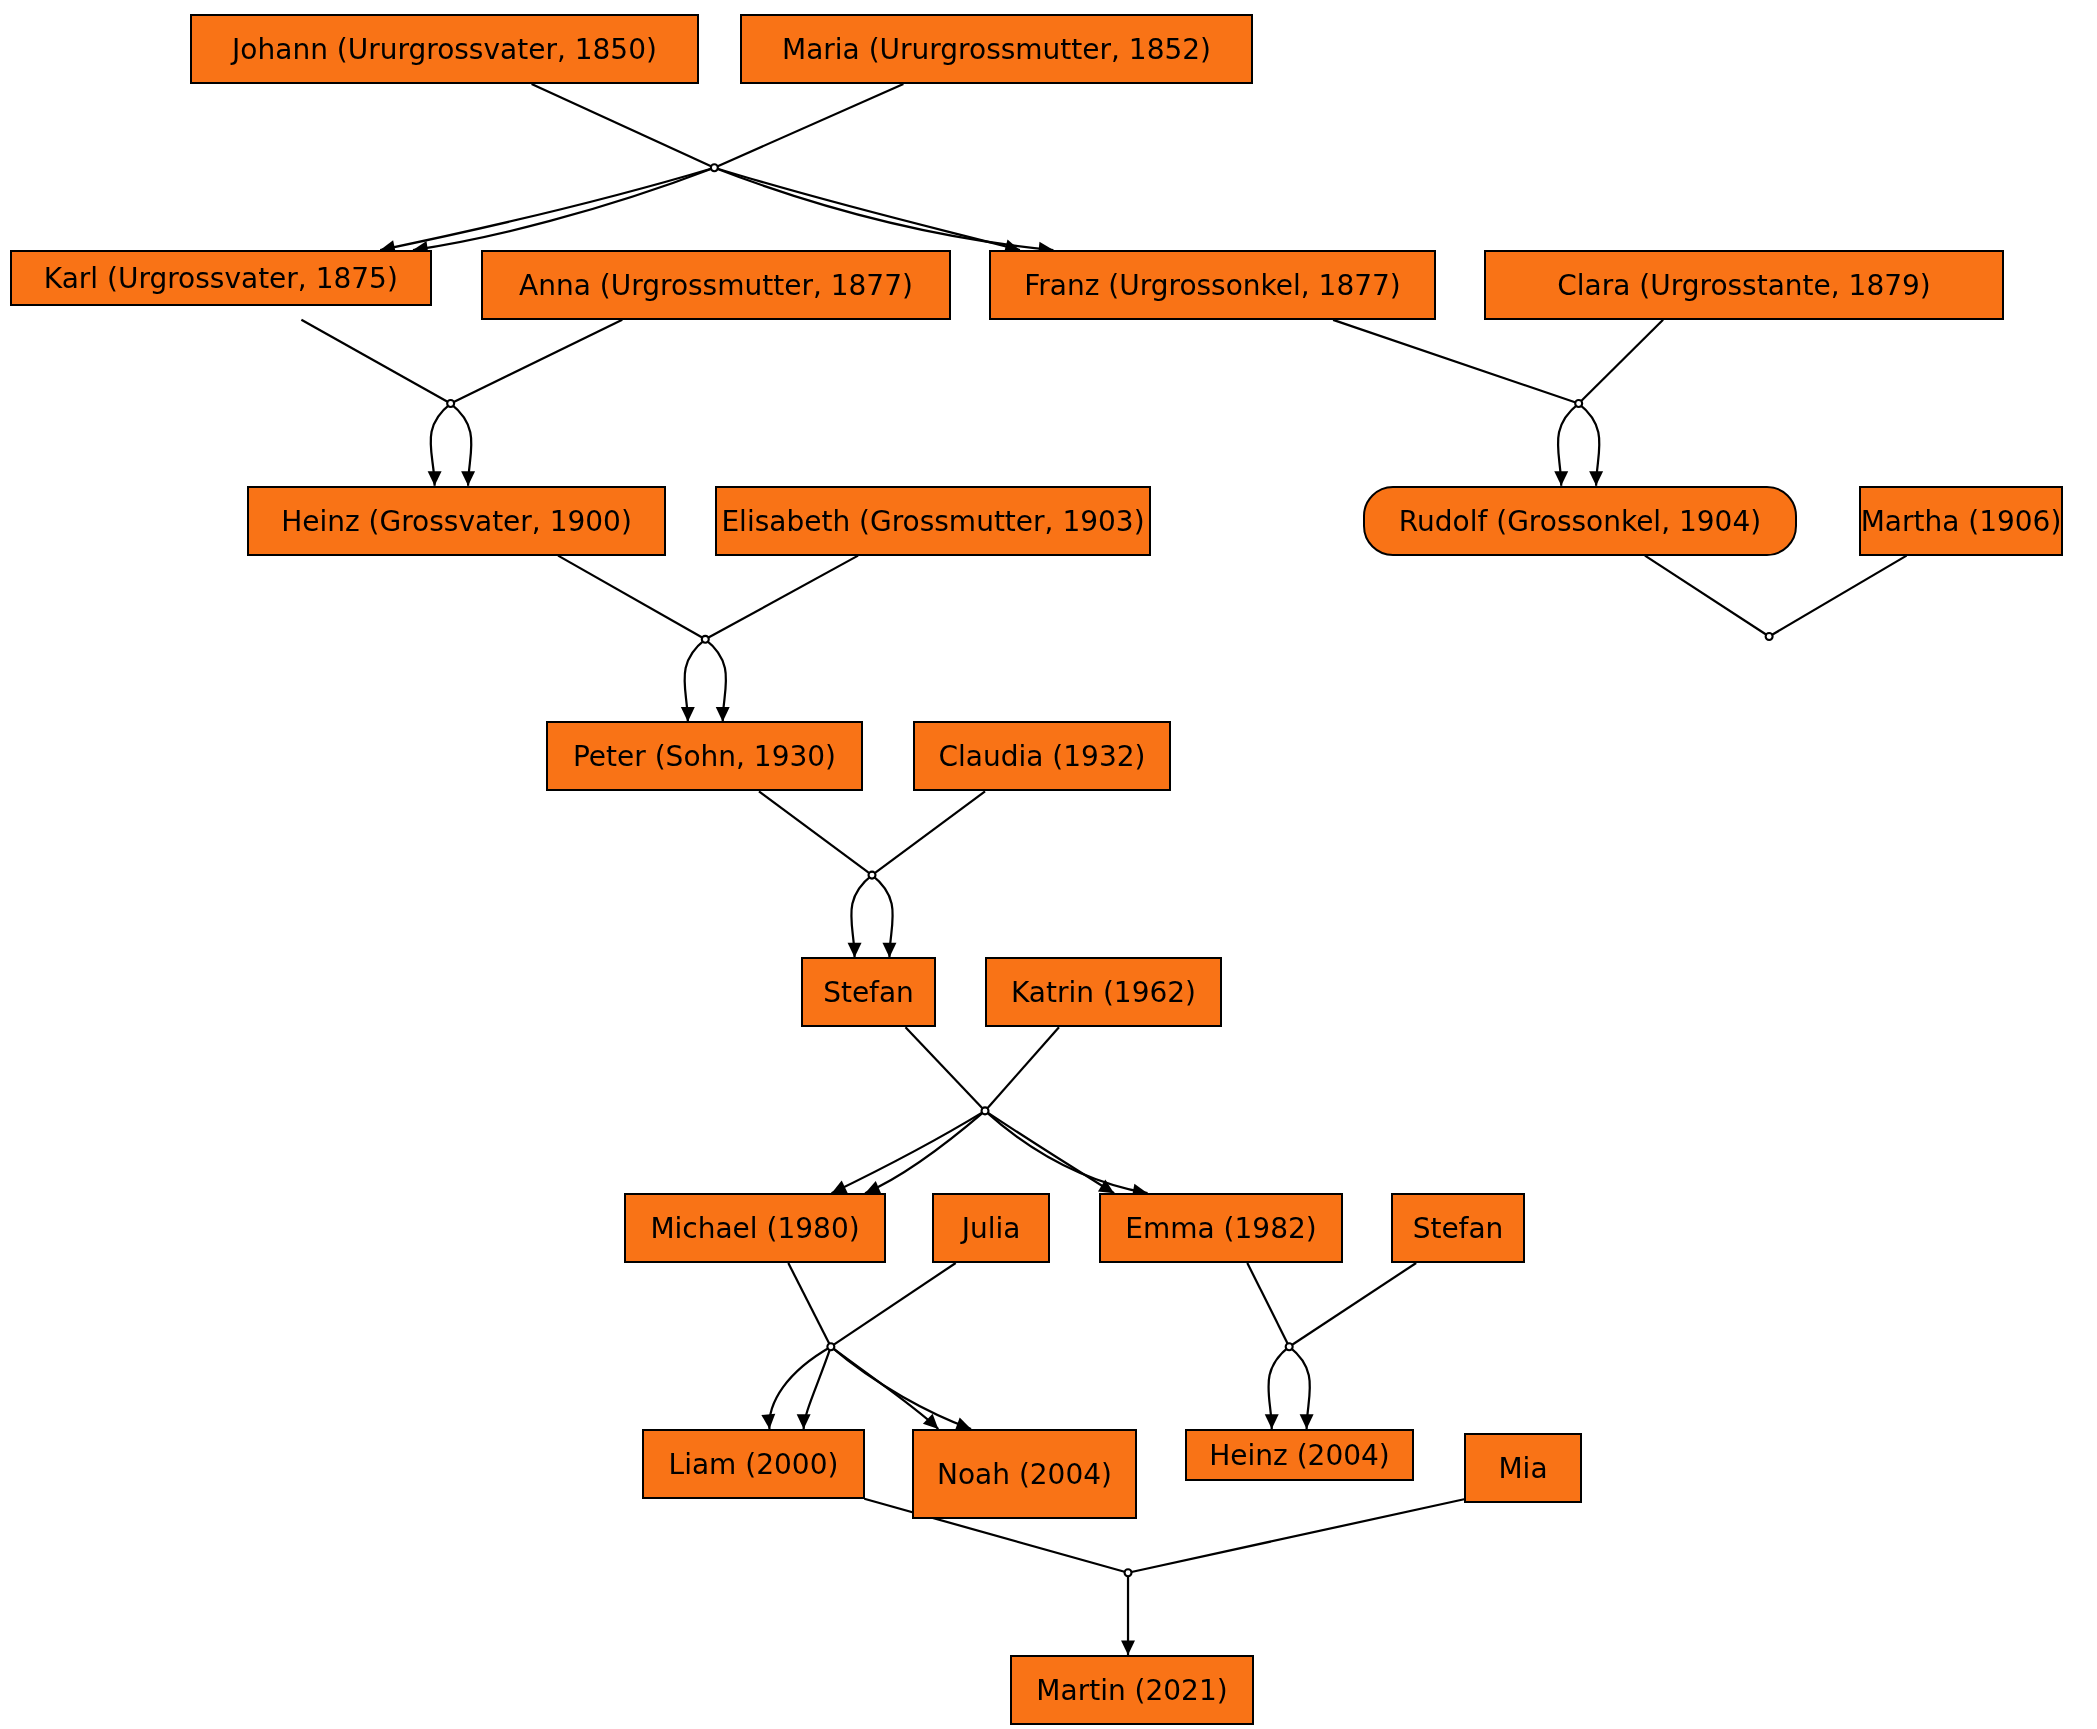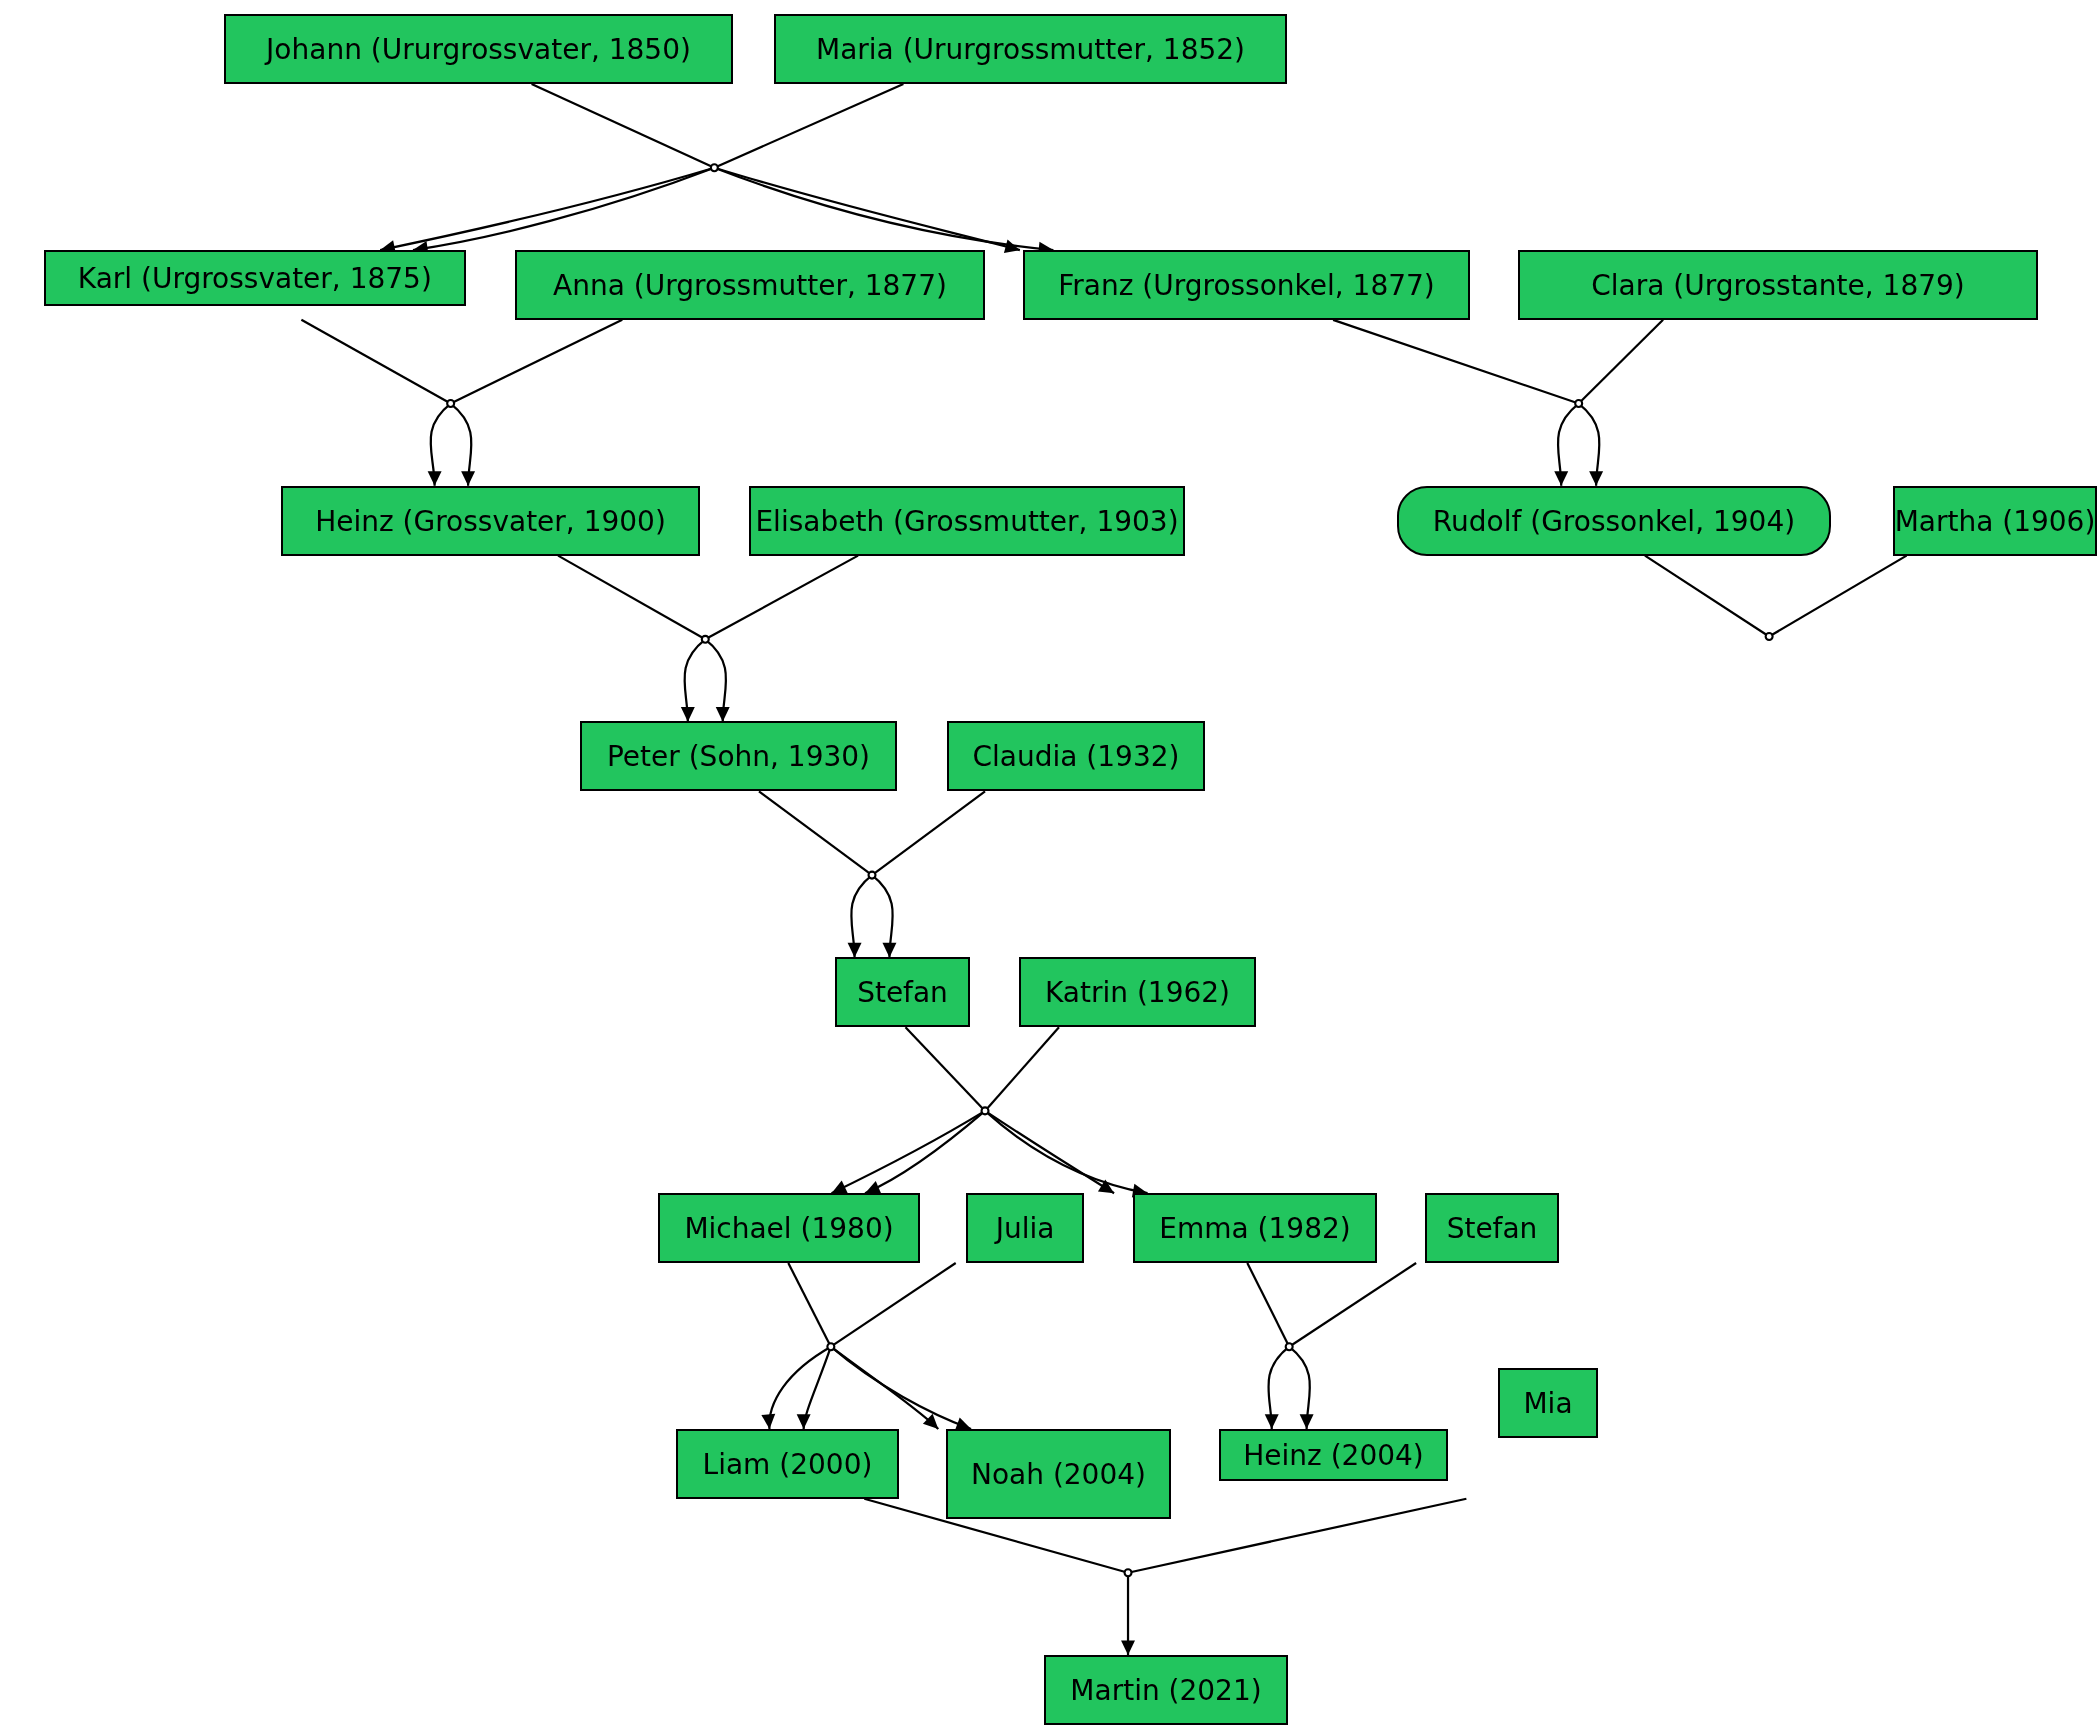--- a/index.html
+++ b/index.html
@@ -8,29 +8,28 @@
     width:2097px;
     height:1730px;
     background:#ffffff;
     font-family:"DejaVu Sans","Liberation Sans",sans-serif;
     overflow:hidden;
   }
   .edges{position:absolute;left:0;top:0;}
   .node{
     position:absolute;
     box-sizing:border-box;
-    background:#22c55e;
+    background:#f97316;
     border:2.1px solid #000;
     display:flex;
     align-items:center;
     justify-content:center;
     font-size:28px;
     color:#000;
     white-space:nowrap;
-    margin-left:34px;
   }
 </style>
 </head>
 <body>
 
 <div class="canvas">
 
   <svg class="edges" width="2097" height="1730" viewBox="0 0 3006 2479">
     <defs>
       <marker id="arrow" viewBox="0 0 12 12" refX="11" refY="6" markerWidth="34" markerHeight="24" markerUnits="userSpaceOnUse" orient="auto">
@@ -128,18 +127,18 @@
   <div class="node" style="left:985px;top:957px;width:237px;height:70px;">Katrin (1962)</div>
 
   <div class="node" style="left:624px;top:1193px;width:262px;height:70px;">Michael (1980)</div>
   <div class="node" style="left:932px;top:1193px;width:118px;height:70px;">Julia</div>
   <div class="node" style="left:1099px;top:1193px;width:244px;height:70px;">Emma (1982)</div>
   <div class="node" style="left:1391px;top:1193px;width:134px;height:70px;">Stefan</div>
 
   <div class="node" style="left:642px;top:1429px;width:223px;height:70px;">Liam (2000)</div>
   <div class="node" style="left:912px;top:1429px;width:225px;height:90px;">Noah (2004)</div>
   <div class="node" style="left:1185px;top:1429px;width:229px;height:52px;">Heinz (2004)</div>
-  <div class="node" style="left:1464px;top:1368px;width:100px;height:70px;">Mia</div>
+  <div class="node" style="left:1464px;top:1433px;width:118px;height:70px;">Mia</div>
 
   <div class="node" style="left:1010px;top:1655px;width:244px;height:70px;">Martin (2021)</div>
 
 </div>
 
 
 </body></html>

